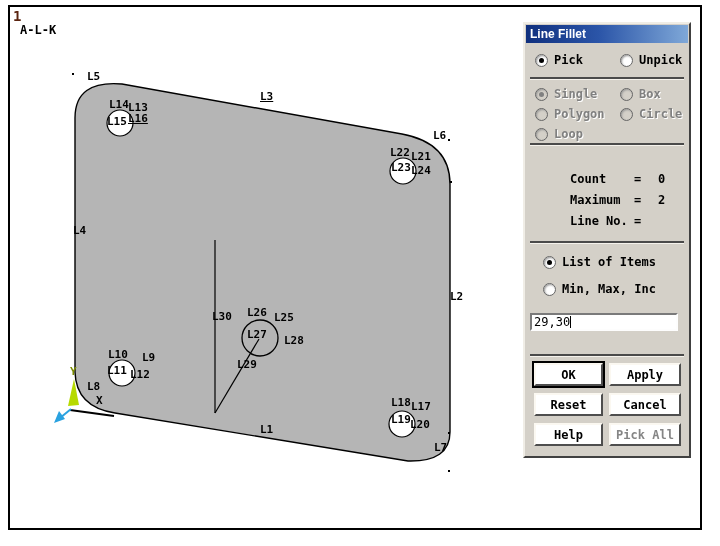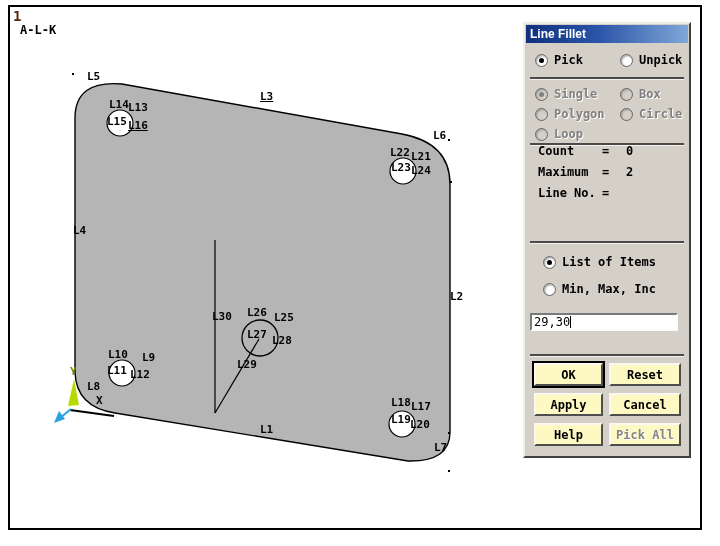--- a/index.html
+++ b/index.html
@@ -71,21 +71,21 @@
     border-bottom:2px solid #fdfdfd;border-right:2px solid #fdfdfd;
     font:12px "DejaVu Sans Mono",monospace;line-height:14px;padding-left:2px;
     cursor:text;
   }
   .caret{display:inline-block;width:1px;height:12px;background:#000;vertical-align:-2px;}
   .btns{
     position:absolute;left:9px;top:339px;
     display:grid;grid-template-columns:69px 72px;column-gap:6px;row-gap:7px;
   }
   .btn{
-    height:23px;background:#fef9c3;
+    height:23px;background:#ffffff;
     border-top:2px solid #fbf8f1;border-left:2px solid #fbf8f1;
     border-right:2px solid #4e4e4e;border-bottom:2px solid #4e4e4e;
     font:bold 12px "DejaVu Sans Mono",monospace;color:#000;
     padding:0;cursor:pointer;
   }
   .btn.default{box-shadow:0 0 0 2px #000;}
   .btn.disabled{color:#858585;text-shadow:1px 1px 0 #fff;cursor:default;}
 </style>
 </head>
 <body>
@@ -129,38 +129,38 @@
     <div class="glabel" style="left: 260px; top: 91px; text-decoration: underline;">L3</div>
     <div class="glabel" style="left: 433px; top: 130px;">L6</div>
     <div class="glabel" style="left: 450px; top: 291px;">L2</div>
     <div class="glabel" style="left: 434px; top: 442px;">L7</div>
     <div class="glabel" style="left: 260px; top: 424px;">L1</div>
     <div class="glabel" style="left: 73px; top: 225px;">L4</div>
     <div class="glabel" style="left: 87px; top: 381px;">L8</div>
     <div class="glabel" style="left: 109px; top: 99px;">L14</div>
     <div class="glabel" style="left: 128px; top: 102px;">L13</div>
     <div class="glabel" style="left: 107px; top: 116px;">L15</div>
-    <div class="glabel" style="left: 128px; top: 120px; text-decoration: underline;">L16</div>
+    <div class="glabel" style="left: 128px; top: 113px; text-decoration: underline;">L16</div>
     <div class="glabel" style="left: 390px; top: 147px;">L22</div>
     <div class="glabel" style="left: 411px; top: 151px;">L21</div>
     <div class="glabel" style="left: 391px; top: 162px;">L23</div>
     <div class="glabel" style="left: 411px; top: 165px;">L24</div>
     <div class="glabel" style="left: 108px; top: 349px;">L10</div>
     <div class="glabel" style="left: 130px; top: 352px; margin-left: 12px;">L9</div>
     <div class="glabel" style="left: 107px; top: 365px;">L11</div>
     <div class="glabel" style="left: 130px; top: 369px;">L12</div>
     <div class="glabel" style="left: 391px; top: 397px;">L18</div>
     <div class="glabel" style="left: 411px; top: 401px;">L17</div>
     <div class="glabel" style="left: 391px; top: 414px;">L19</div>
     <div class="glabel" style="left: 410px; top: 419px;">L20</div>
     <div class="glabel" style="left: 212px; top: 311px;">L30</div>
     <div class="glabel" style="left: 247px; top: 307px;">L26</div>
     <div class="glabel" style="left: 274px; top: 312px;">L25</div>
     <div class="glabel" style="left: 247px; top: 329px;">L27</div>
-    <div class="glabel" style="left: 272px; top: 335px;">L28</div>
+    <div class="glabel" style="left: 284px; top: 335px;">L28</div>
     <div class="glabel" style="left: 237px; top: 359px;">L29</div>
     <div class="glabel" style="left: 96px; top: 395px;">X</div>
     <div class="glabel" style="left: 70px; top: 366px; color: rgb(122, 138, 0);">Y</div>
   </div>
 
 <div class="dialog">
   <div class="titlebar">
     <span>Line Fillet</span>
   </div>
 
@@ -195,21 +195,21 @@
         <span class="rt">Circle</span>
       </span>
       <span class="radio-item disabled">
         <span class="rb"></span>
         <span class="rt">Loop</span>
       </span>
     </div>
 
   <div class="sep" style="top:119px;"></div>
 
-  <div id="stats" class="grp" style="top:120px;left:0;right:0;">
+  <div id="stats" class="grp" style="top:148px;left:0;right:0;padding-left:32px;">
       <div class="stat-row"><span class="sl">Count</span><span class="se">=</span><span class="sv">0</span></div>
       <div class="stat-row"><span class="sl">Maximum</span><span class="se">=</span><span class="sv">2</span></div>
       <div class="stat-row"><span class="sl">Line No.</span><span class="se">=</span><span class="sv"></span></div>
     </div>
 
   <div class="sep" style="top:217px;"></div>
 
   <div id="list-group" class="grp vlist" style="top:230px;left:18px;right:4px;">
       <span class="radio-item">
         <span class="rb sel"></span>
@@ -222,19 +222,19 @@
     </div>
 
   <div class="inputbox">
     <span>29,30</span><span class="caret"></span>
   </div>
 
   <div class="sep" style="top:330px;"></div>
 
   <div id="buttons" class="btns">
       <button class="btn default">OK</button>
+      <button class="btn">Apply</button>
       <button class="btn">Reset</button>
-      <button class="btn">Apply</button>
       <button class="btn">Cancel</button>
       <button class="btn">Help</button>
       <button class="btn disabled">Pick All</button>
     </div>
 </div>
 
 </body></html>

